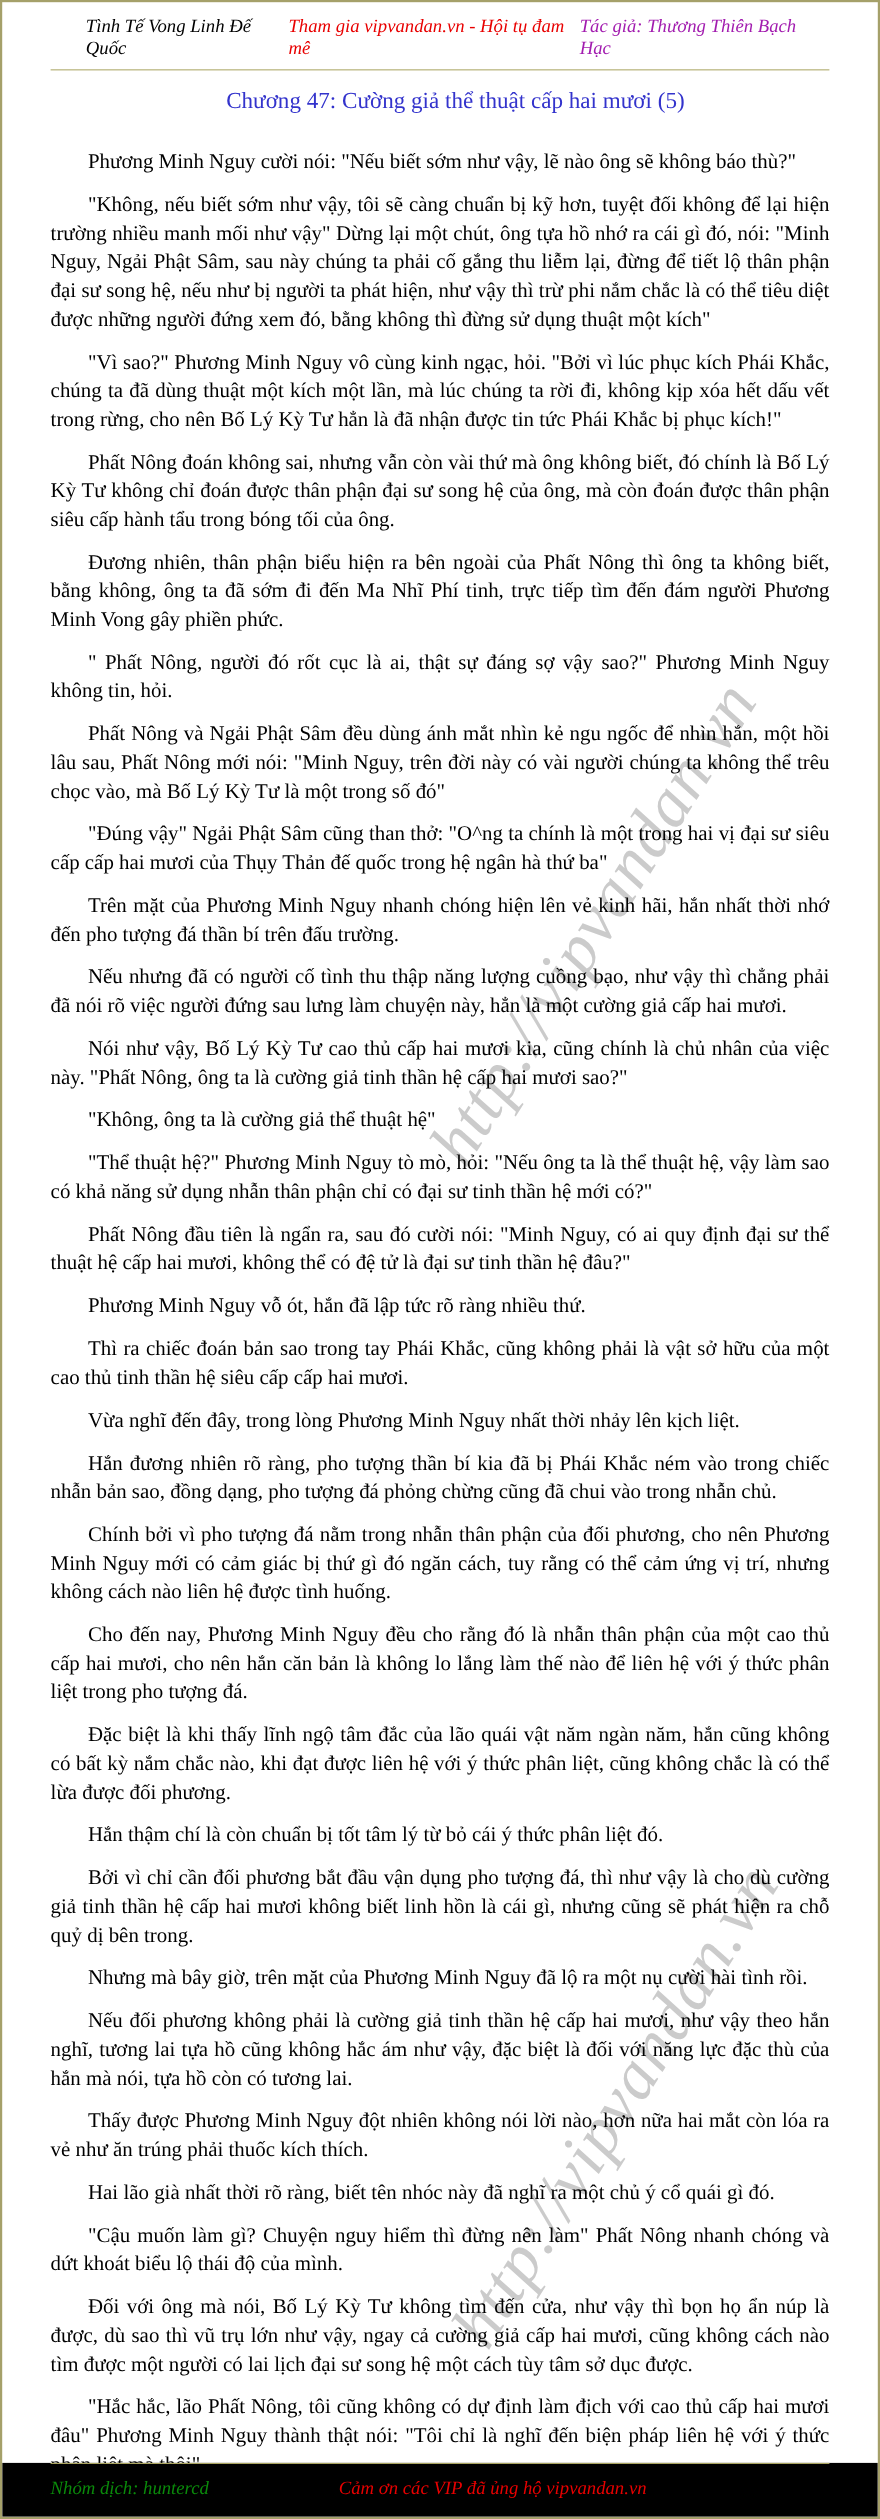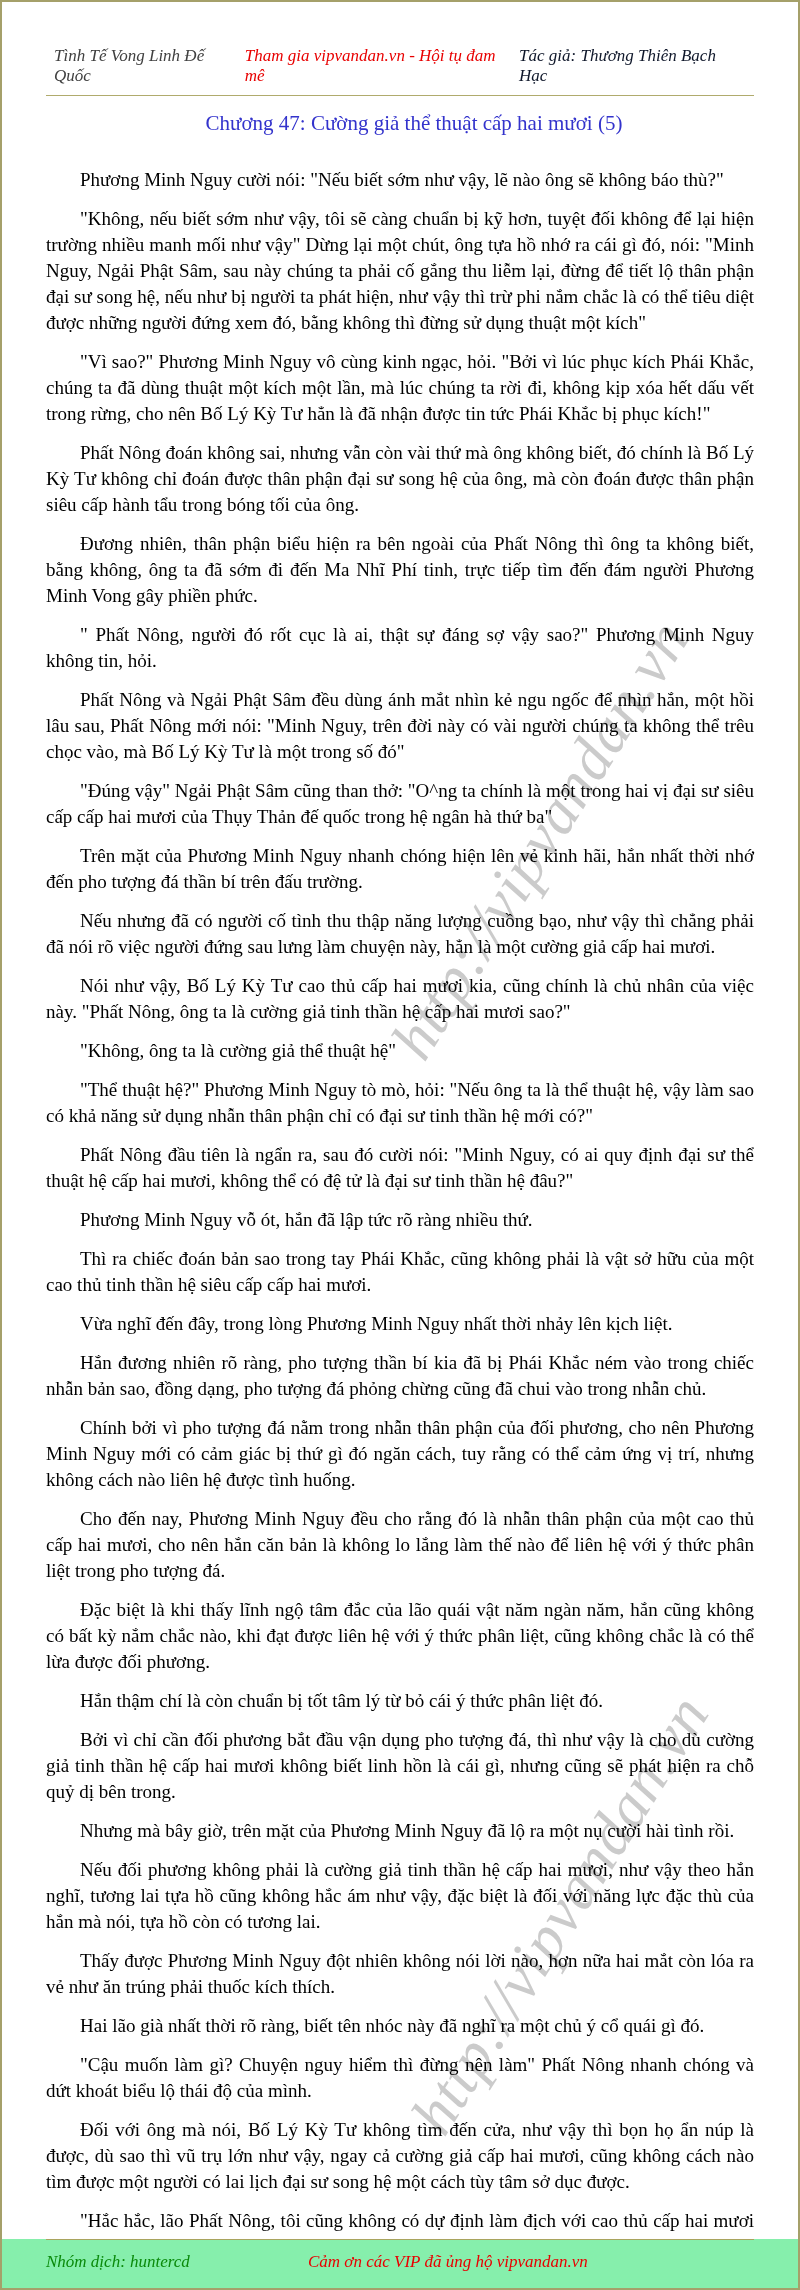--- a/index.html
+++ b/index.html
@@ -32,24 +32,24 @@
   .layer { position:relative; z-index:1; }
 
   .header {
     display:flex;
     justify-content:space-between;
     align-items:baseline;
     padding:12px 50px 0 52px;
     font-style:italic;
     font-size:17px;
   }
-  .header .novel-title { color:#404040; }
-  .header .right-group { display:flex;margin-top:32px; }
+  .header .novel-title { color:#000000;margin-left:24px; }
+  .header .right-group { display:flex; }
   .header .promo { color:#e80000; }
-  .header .author { color:#0f172a; }
+  .header .author { color:#a21caf; }
 
   .rule {
     border:none;
     height:1px;
     background:#b0ab6d;
     margin:9px 44px 0 44px;
   }
 
   .chapter-title {
     text-align:center;
@@ -67,21 +67,21 @@
     text-align:justify;
   }
   .content p {
     margin:13px 0 0 0;
     text-indent:34px;
   }
 
   .footer {
     position:absolute;
     left:0; right:0; bottom:0;
-    background:#86efac;
+    background:#000000;
     padding:0 0 16px 0;
     z-index:2;
   }
   .footer .rule { margin:0 44px 12px 44px; background:#a9a45f; }
   .footer-row {
     display:flex;
     padding:0 44px;
     font-style:italic;
     font-size:17px;
   }

